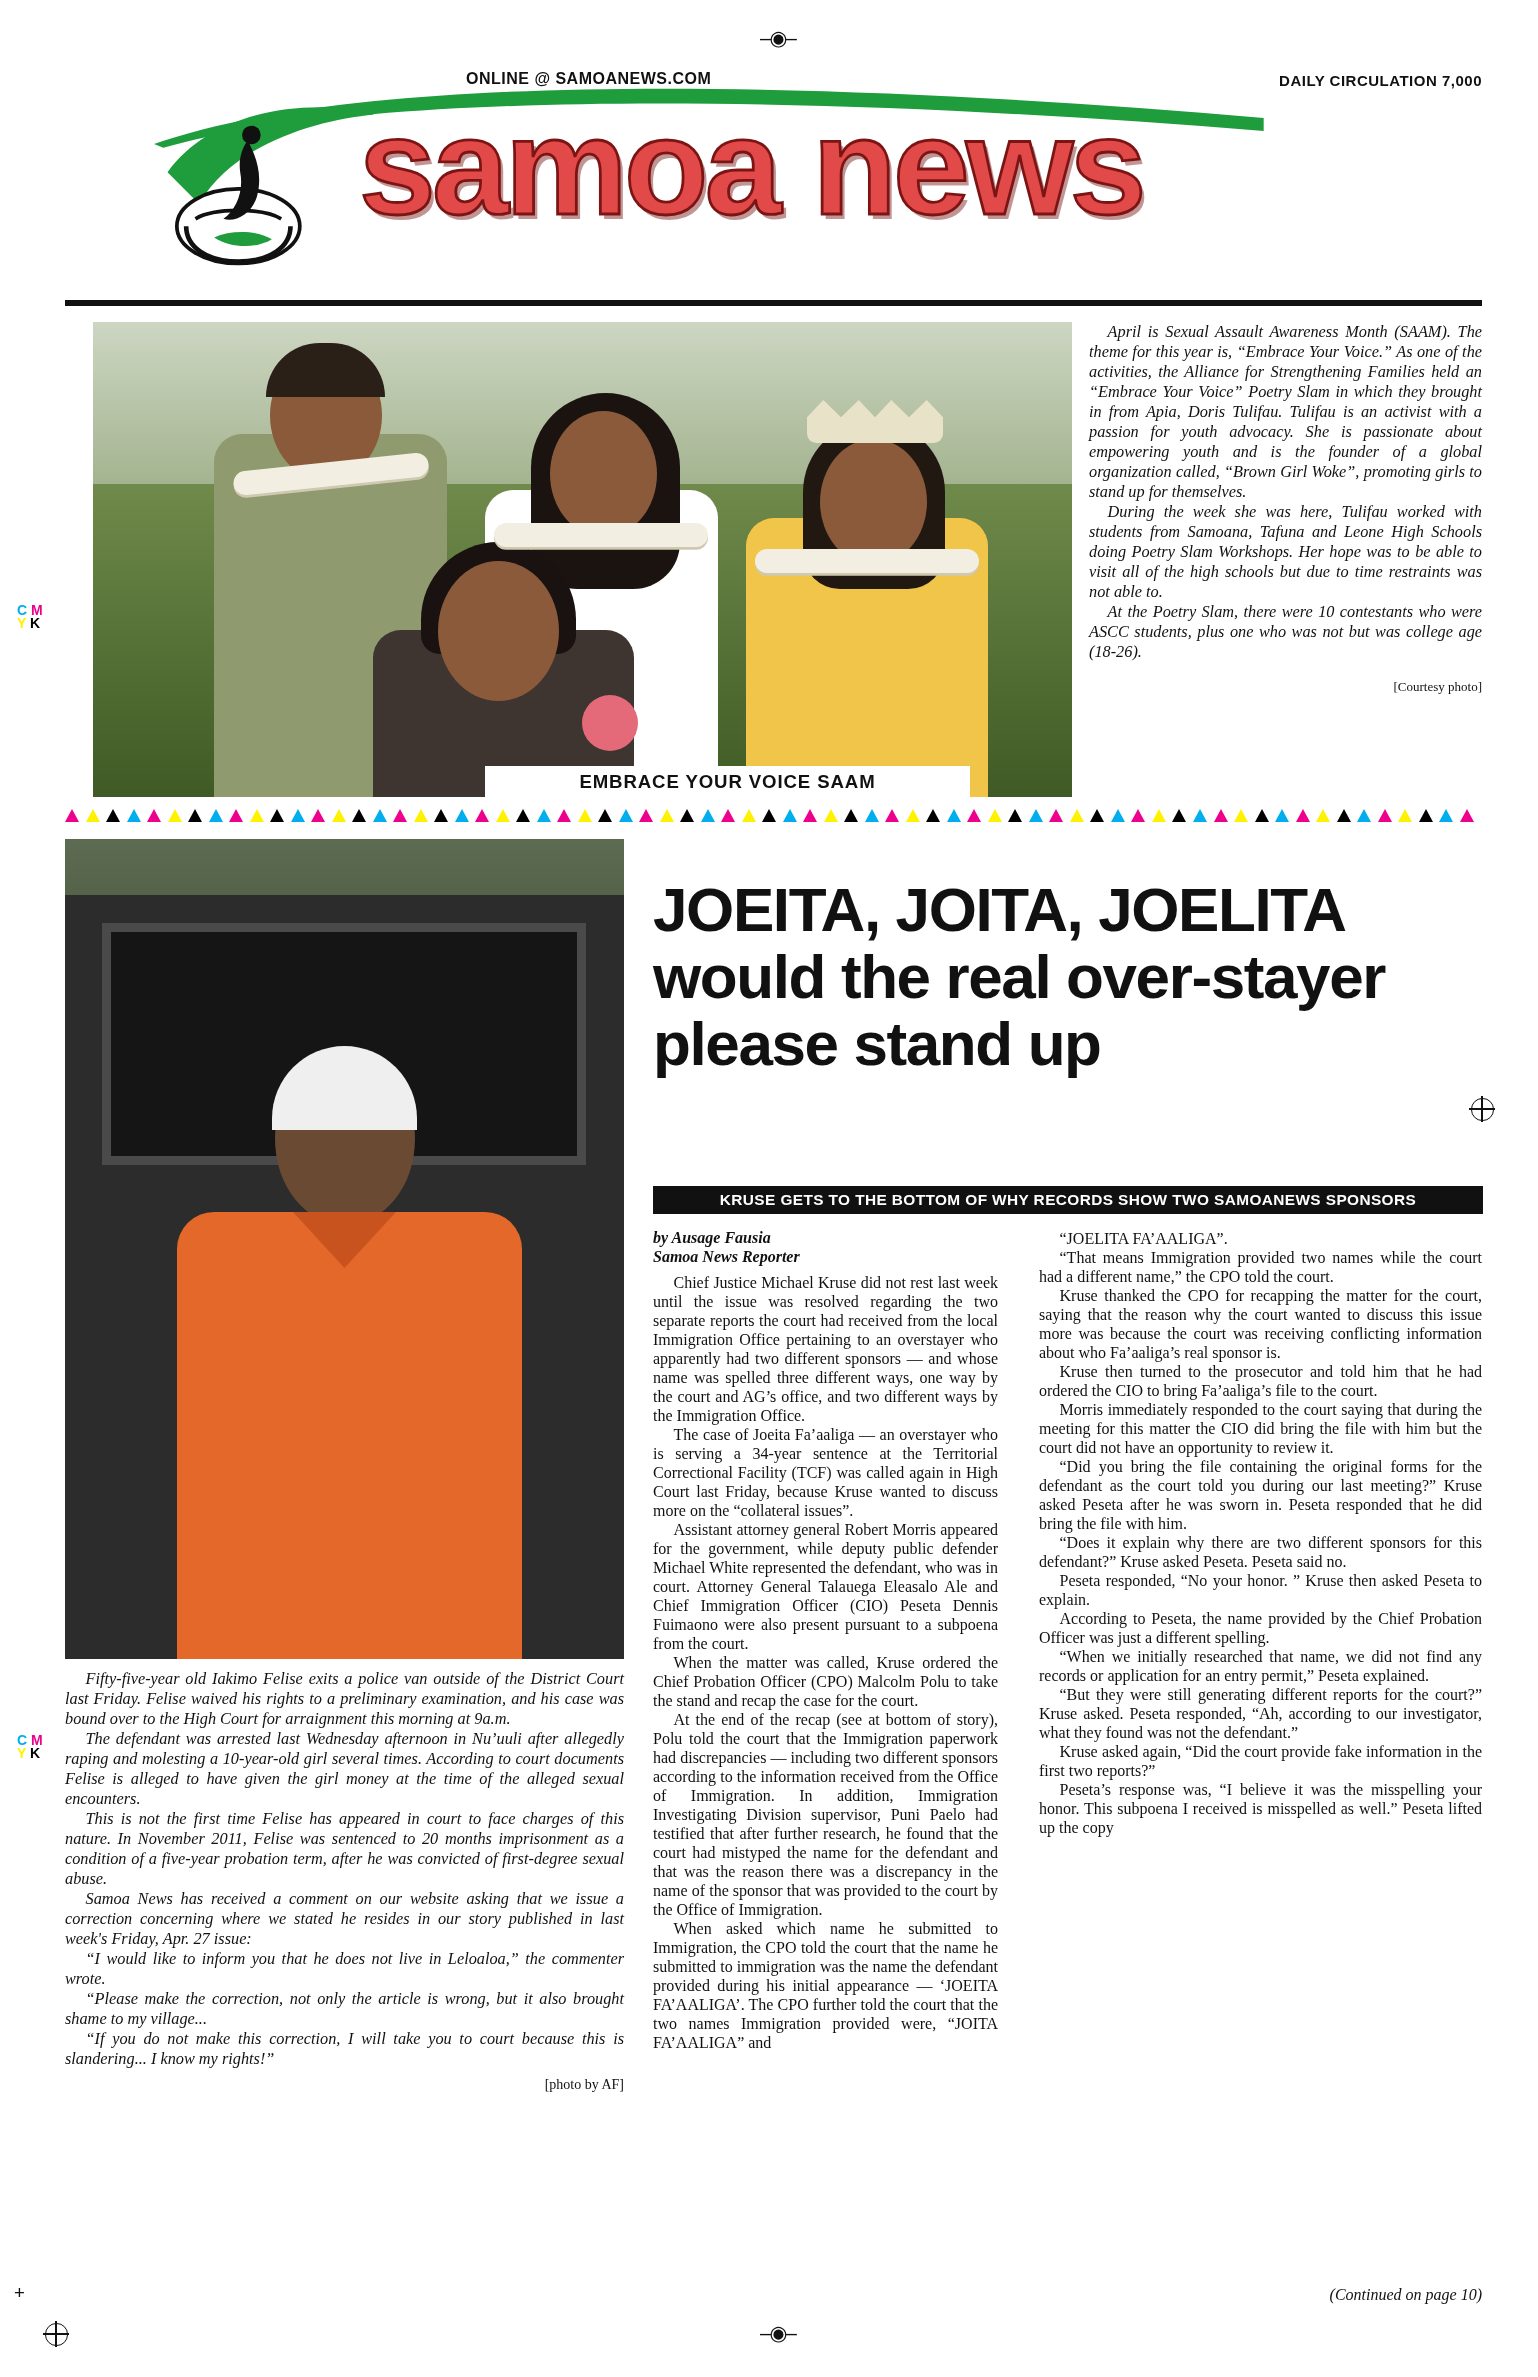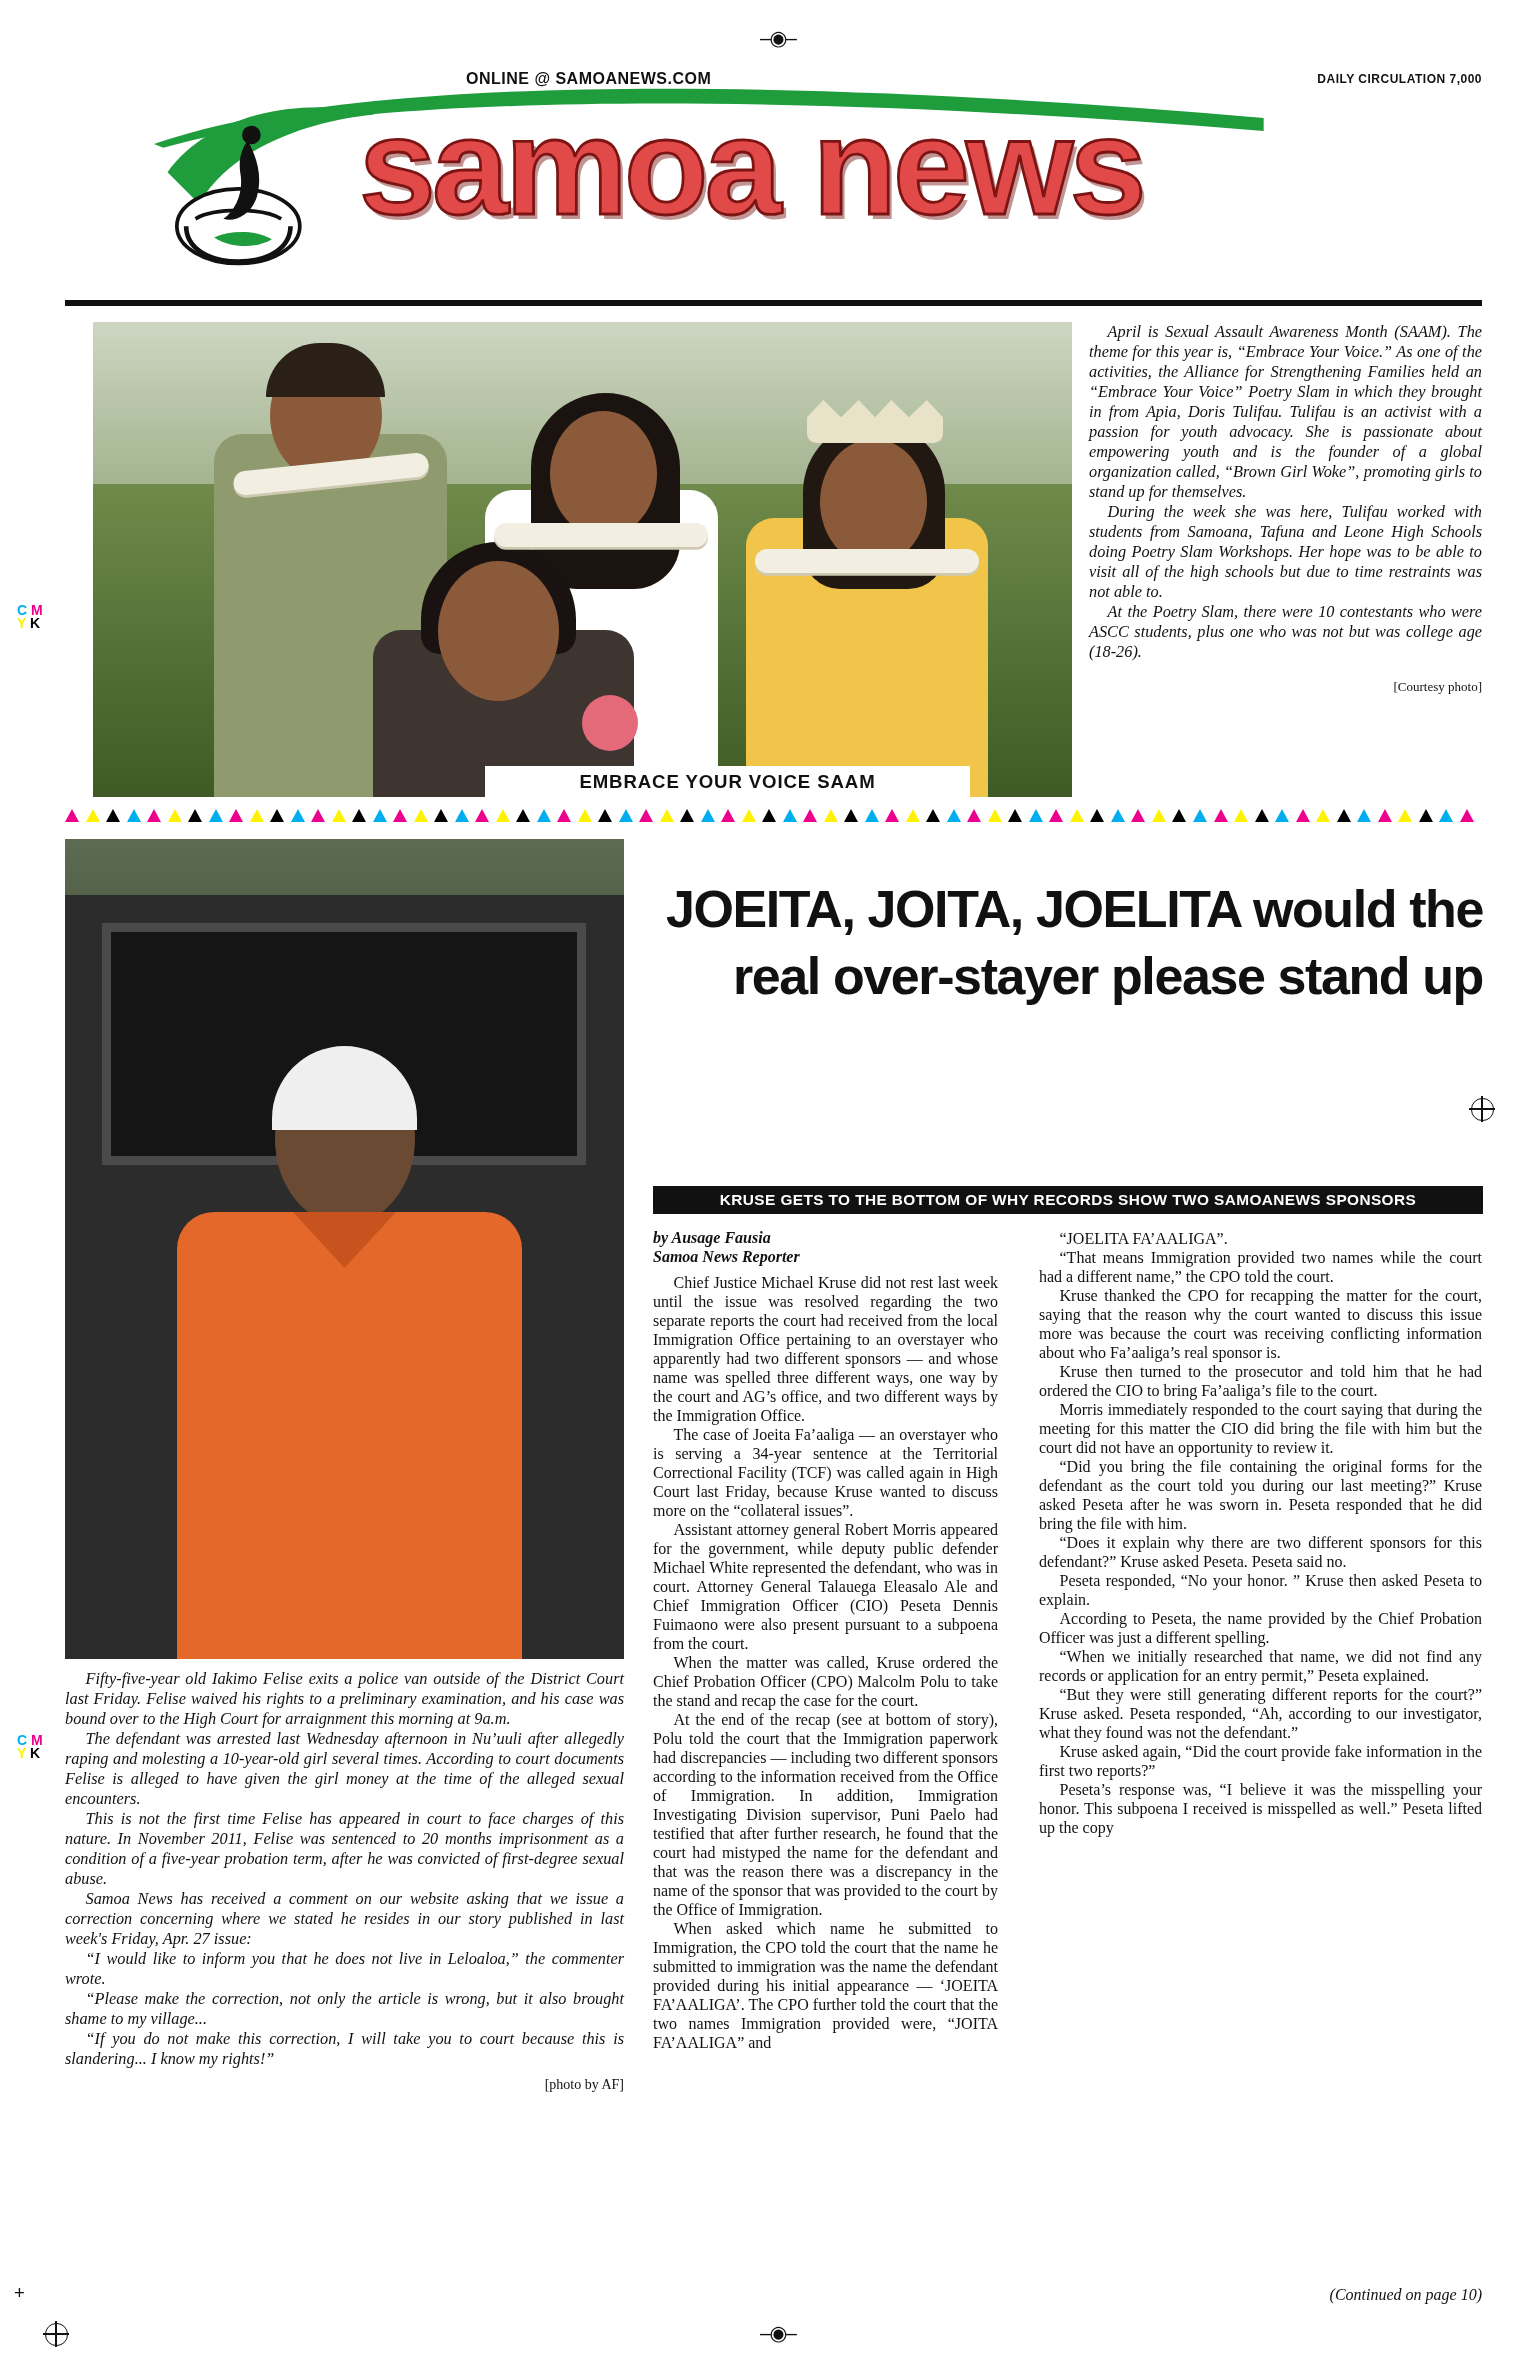--- a/index.html
+++ b/index.html
@@ -33,21 +33,21 @@
 
   
   .masthead{position:absolute;left:65px;top:51px;width:1417px;height:224px;}
   .online{
     position:absolute;left:401px;top:18.6px;
     font-family:"Liberation Sans",sans-serif;font-weight:bold;font-size:16px;
     letter-spacing:0.5px;color:#111;
   }
   .circulation{
     position:absolute;right:0px;top:20.5px;
-    font-family:"Liberation Sans",sans-serif;font-weight:bold;font-size:12px;
+    font-family:"Liberation Sans",sans-serif;font-weight:bold;font-size:15px;
     letter-spacing:0.5px;color:#111;margin-left:43px;
   }
   .swoosh{
     position:absolute;left:89px;top:35px;width:1119px;height:62px;
     overflow:hidden;
   }
   .swoosh svg{display:block;}
   .logo-fish{
     position:absolute;left:93px;top:56px;width:224px;height:177px;
   }
@@ -118,22 +118,22 @@
     font-family:"Liberation Serif",serif;font-style:italic;font-size:16.3px;line-height:20px;
     text-align:justify;color:#111;
   }
   .leadcap p{margin:0;text-indent:20.5px;}
   .leadcap .photoby{text-align:right;font-style:normal;font-size:14px;margin-top:5.6px;}
 
   
   .headline{
     position:absolute;left:653px;top:848px;width:830px;
     font-family:"Liberation Sans",sans-serif;font-weight:bold;
-    font-size:52px;line-height:67px;letter-spacing:-1.4px;
-    text-align:right;color:#111;margin-top:28px;
+    font-size:62px;line-height:67px;letter-spacing:-1.4px;
+    text-align:left;color:#111;margin-top:28px;
   }
   .kicker{
     position:absolute;left:653px;top:1186px;width:830px;height:28px;
     background:#111;color:#fff;
     font-family:"Liberation Sans",sans-serif;font-weight:bold;font-size:15.4px;
     letter-spacing:0.4px;text-align:center;line-height:28px;
   }
   .byline{
     position:absolute;left:653px;top:1229px;width:345px;
     font-family:"Liberation Serif",serif;font-style:italic;font-weight:bold;font-size:16px;line-height:18.6px;color:#111;

